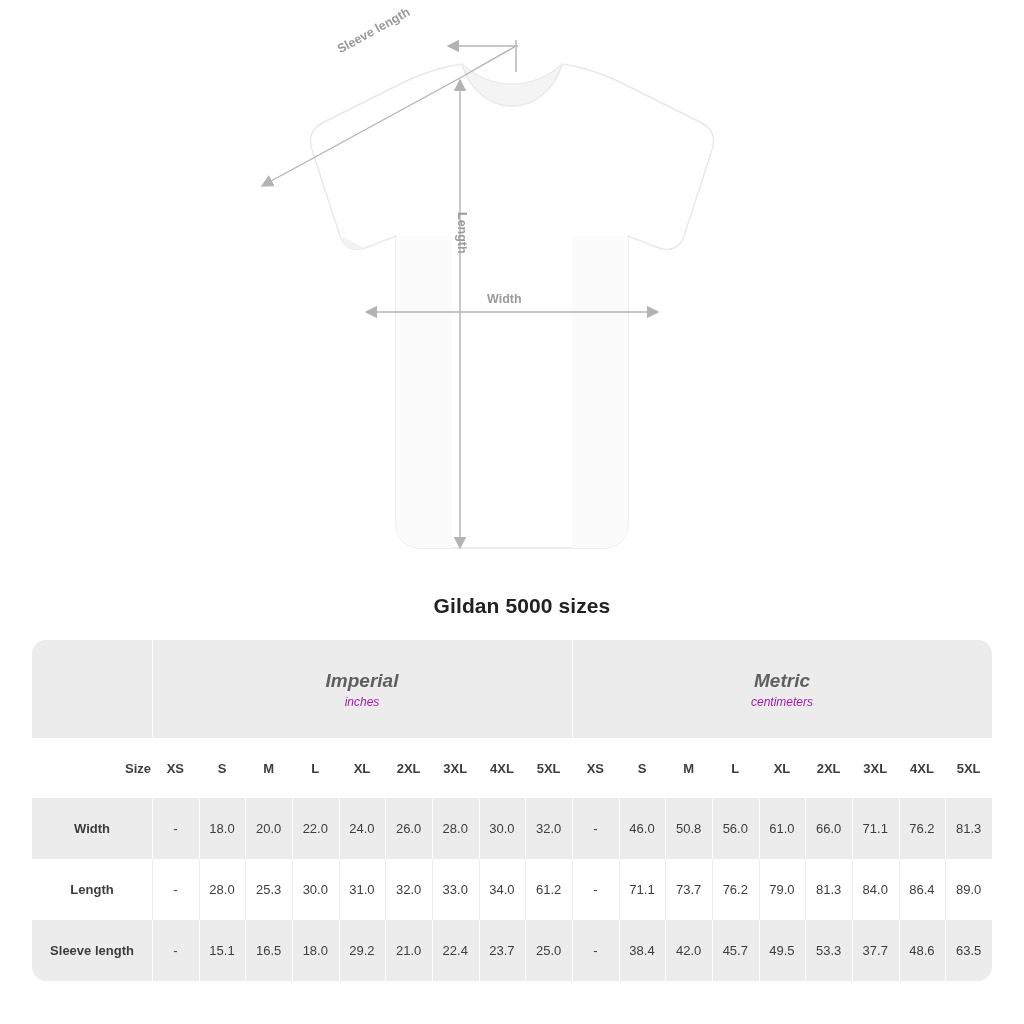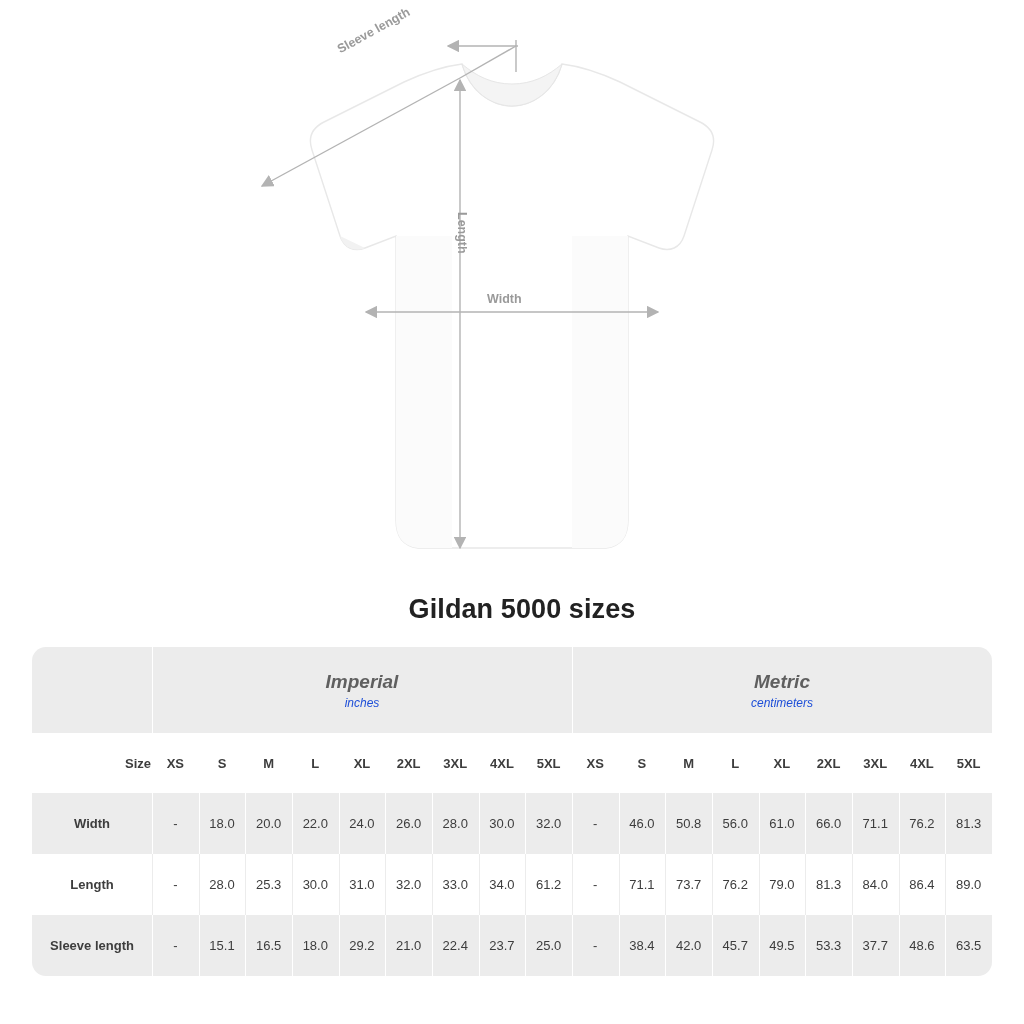--- a/index.html
+++ b/index.html
@@ -30,21 +30,21 @@
   .illustration svg {
     display: block;
   }
 
   
   .title-block {
     text-align: center;
     margin-top: 14px;
   }
   .chart-title {
-    font-size: 27px;
+    font-size: 21px;
     font-weight: bold;
     color: #222222;
     letter-spacing: 0.1px;
     margin-left: 20px;
   }
   .chart-note {
     font-size: 12.5px;
     font-style: italic;
     color: #555555;
     margin-top: 10px;
@@ -67,33 +67,33 @@
     vertical-align: middle;
     font-size: 13px;
     color: #3d3d3d;
     border: none;
   }
 
   
   .unit-row td {
     background: #ececec;
     height: 76px;
-    padding: 5px;
+    padding: 11px;
   }
   .unit-name {
     font-size: 19px;
     font-weight: bold;
     font-style: italic;
     color: #5f5f5f;
     line-height: 1.25;
   }
   .unit-sub {
     font-size: 12px;
     font-style: italic;
-    color: #1d4ed8;
+    color: #a21caf;
     margin-top: 2px;
   }
 
   
   .head-row td {
     background: #ffffff;
     height: 58px;
     font-weight: bold;
     font-size: 13px;
     color: #3d3d3d;

